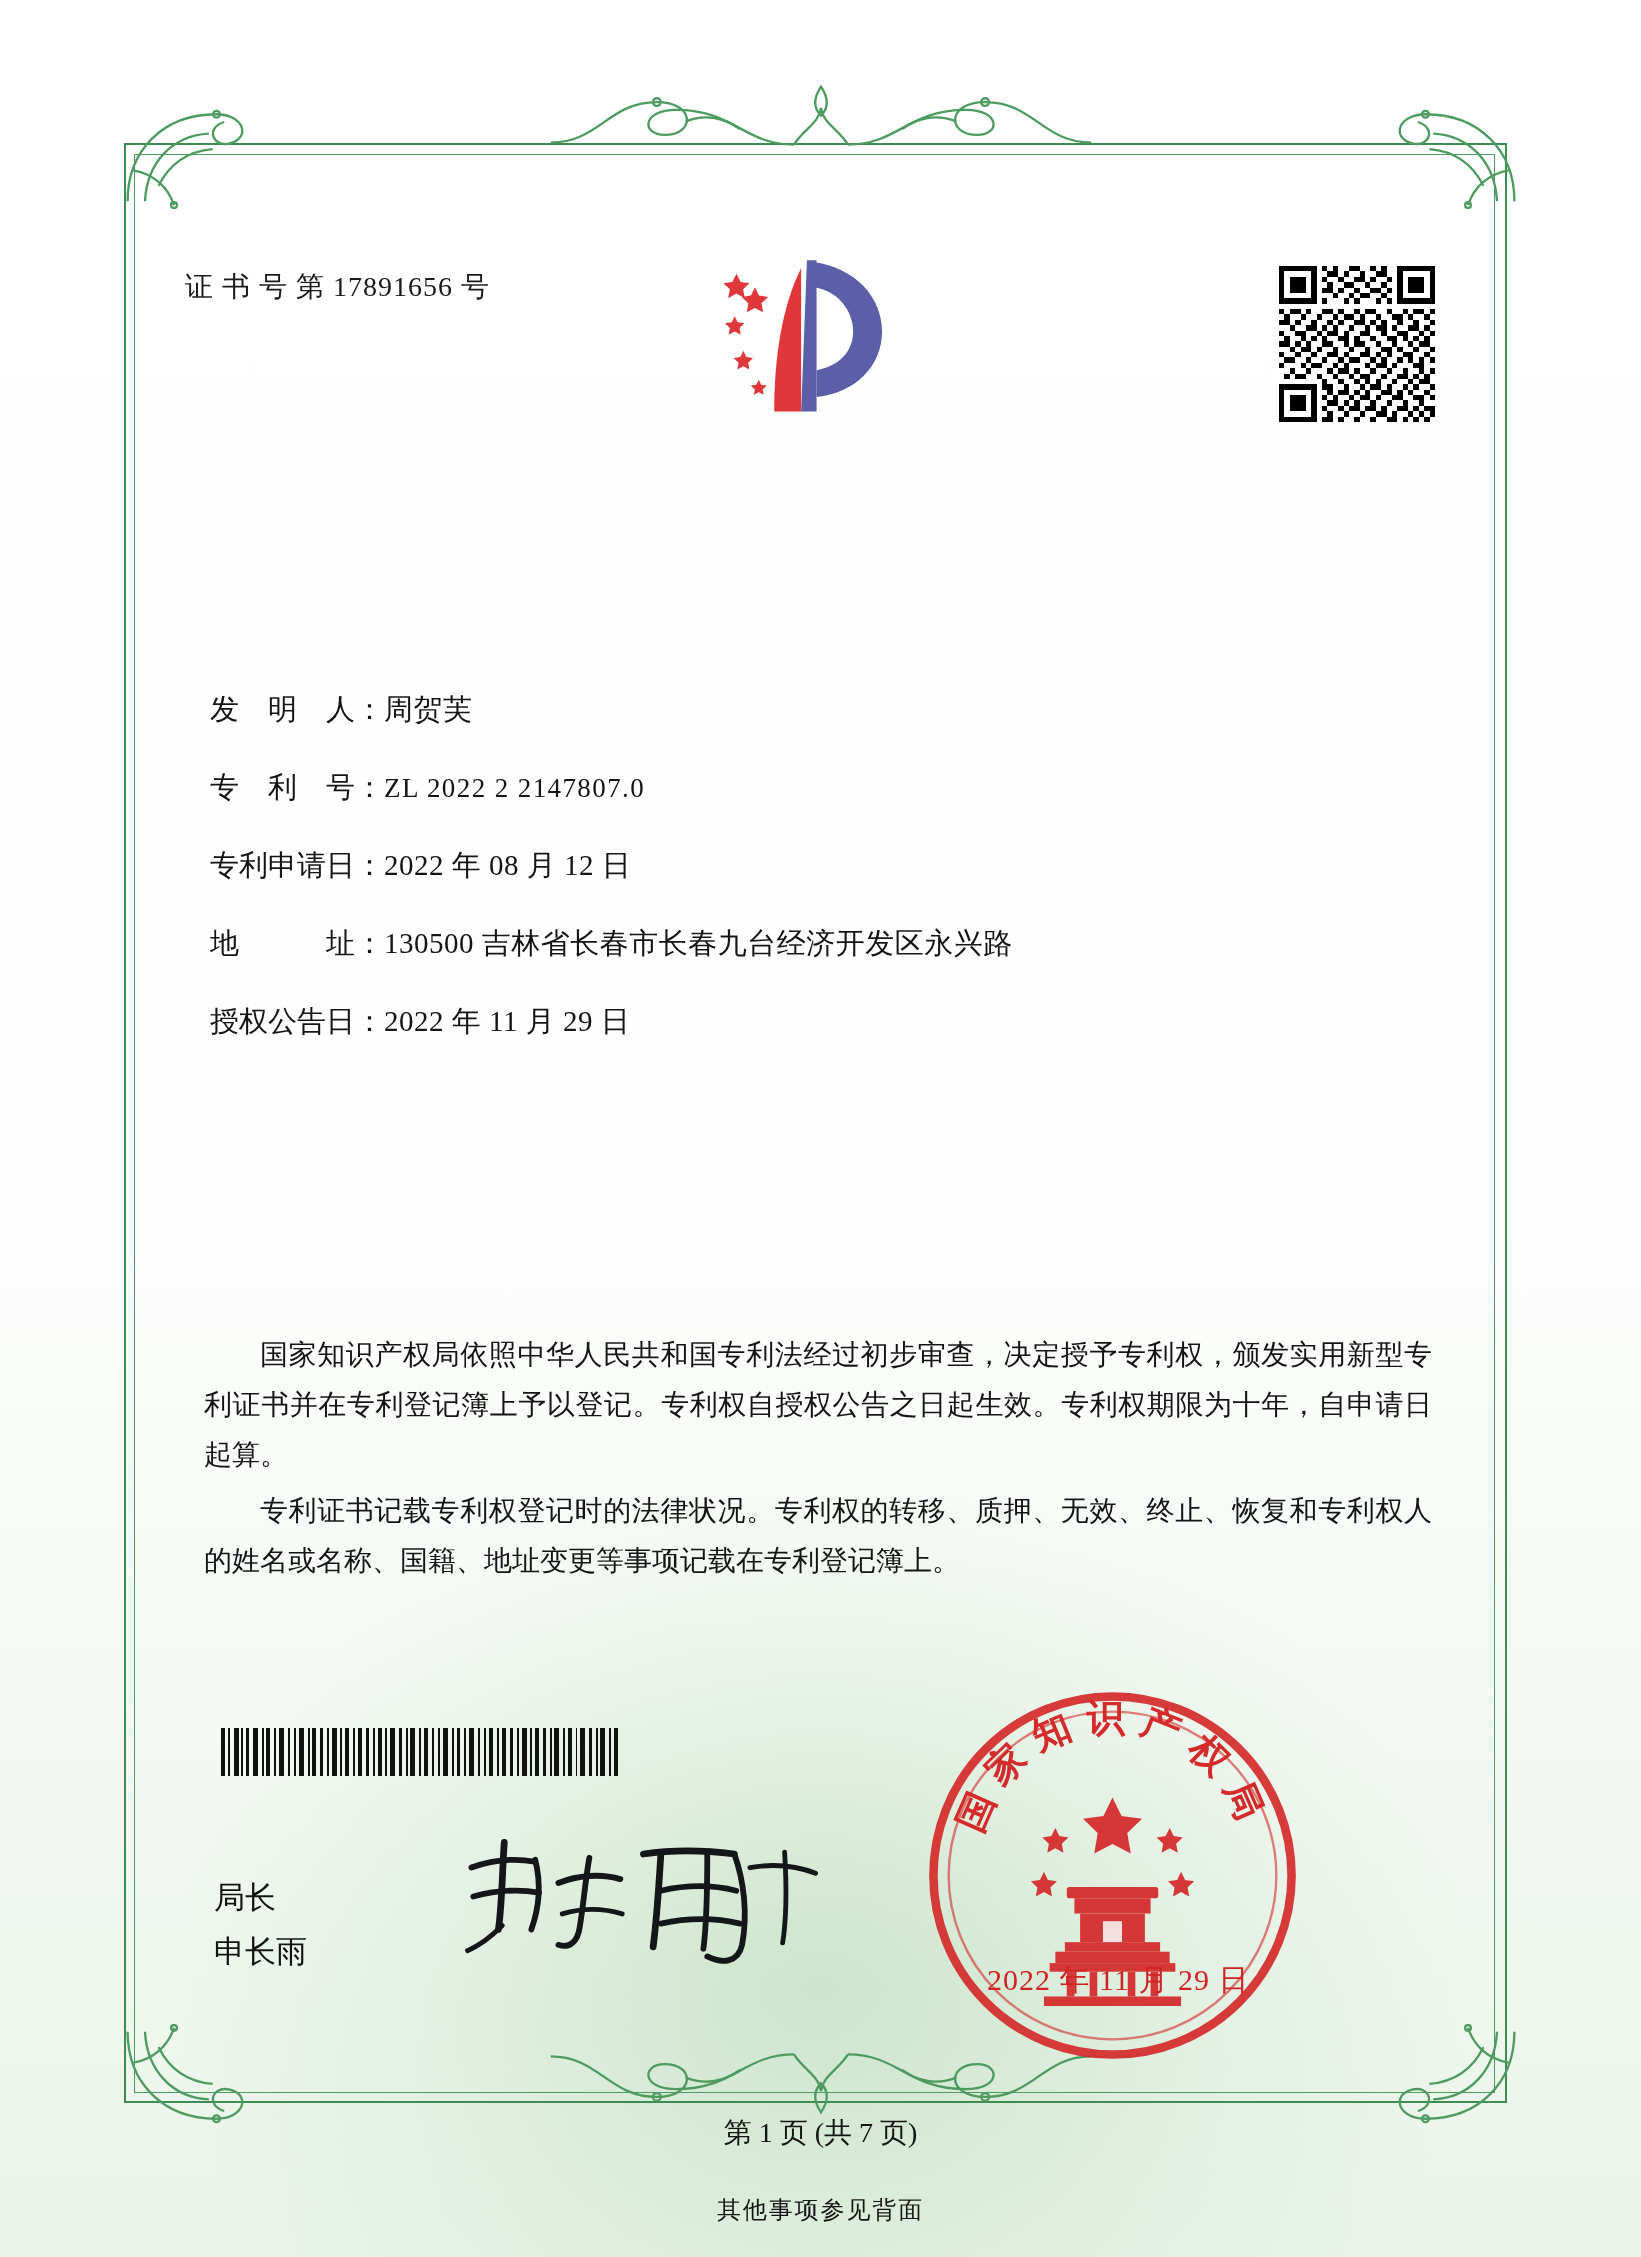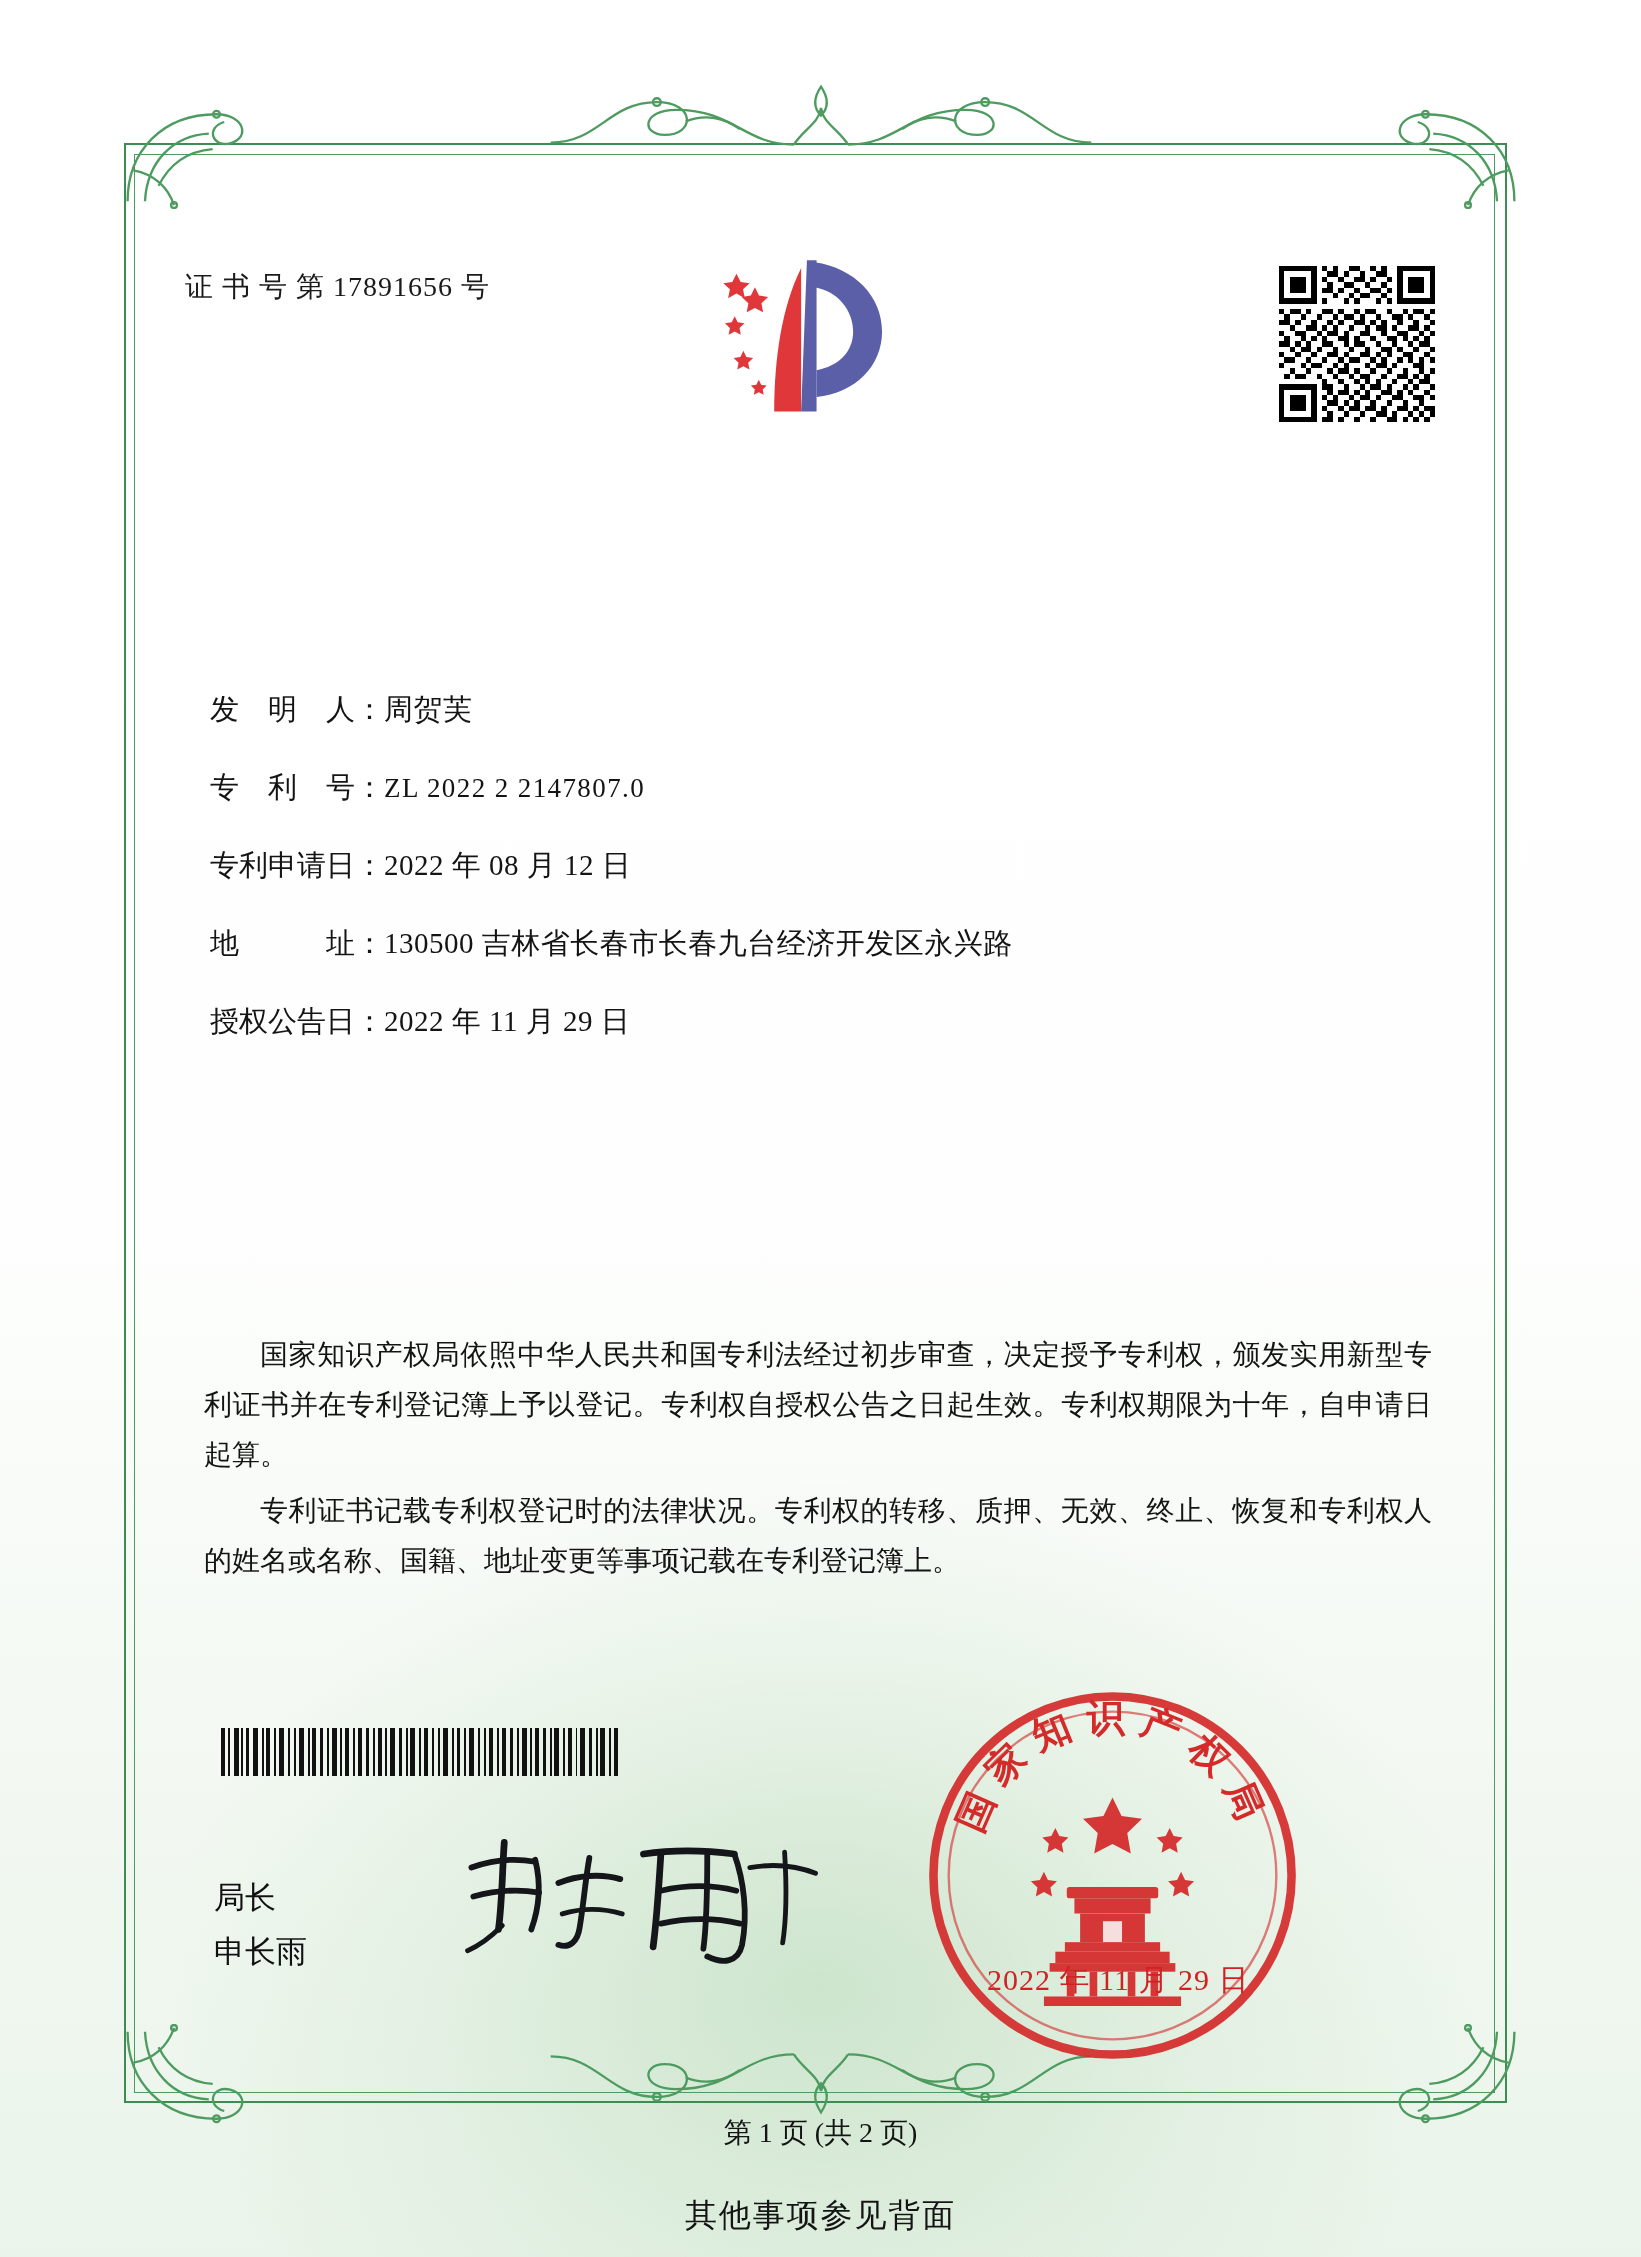--- a/index.html
+++ b/index.html
@@ -202,21 +202,21 @@
     width: 1641px;
     text-align: center;
     font-size: 28px;
     color: #141414;
   }
   .back-note {
     position: absolute;
     left: 0; top: 2194px;
     width: 1641px;
     text-align: center;
-    font-size: 32px;
+    font-size: 24px;
     color: #141414;
     letter-spacing: 1.9px;
   }
 </style>
 </head>
 <body>
 
 <div class="page">
 
   <div class="border-outer"></div>
@@ -711,17 +711,17 @@
         <path id="sealArcTop" d="M 62 212 A 140 140 0 1 1 338 212"></path>
       </defs>
       <text font-family="'DejaVu Serif', serif" font-size="40" font-weight="bold" fill="#d42a2a" letter-spacing="14">
         <textPath href="#sealArcTop" startOffset="50%" text-anchor="middle">国家知识产权局</textPath>
       </text>
     </svg>
   </div>
 
   <div class="seal-date">2022 年 11 月 29 日</div>
 
-  <div class="page-number">第 1 页 (共 2 页)</div>
+  <div class="page-number">第 1 页 (共 7 页)</div>
   <div class="back-note">其他事项参见背面</div>
 
 </div>
 
 
 </body></html>

